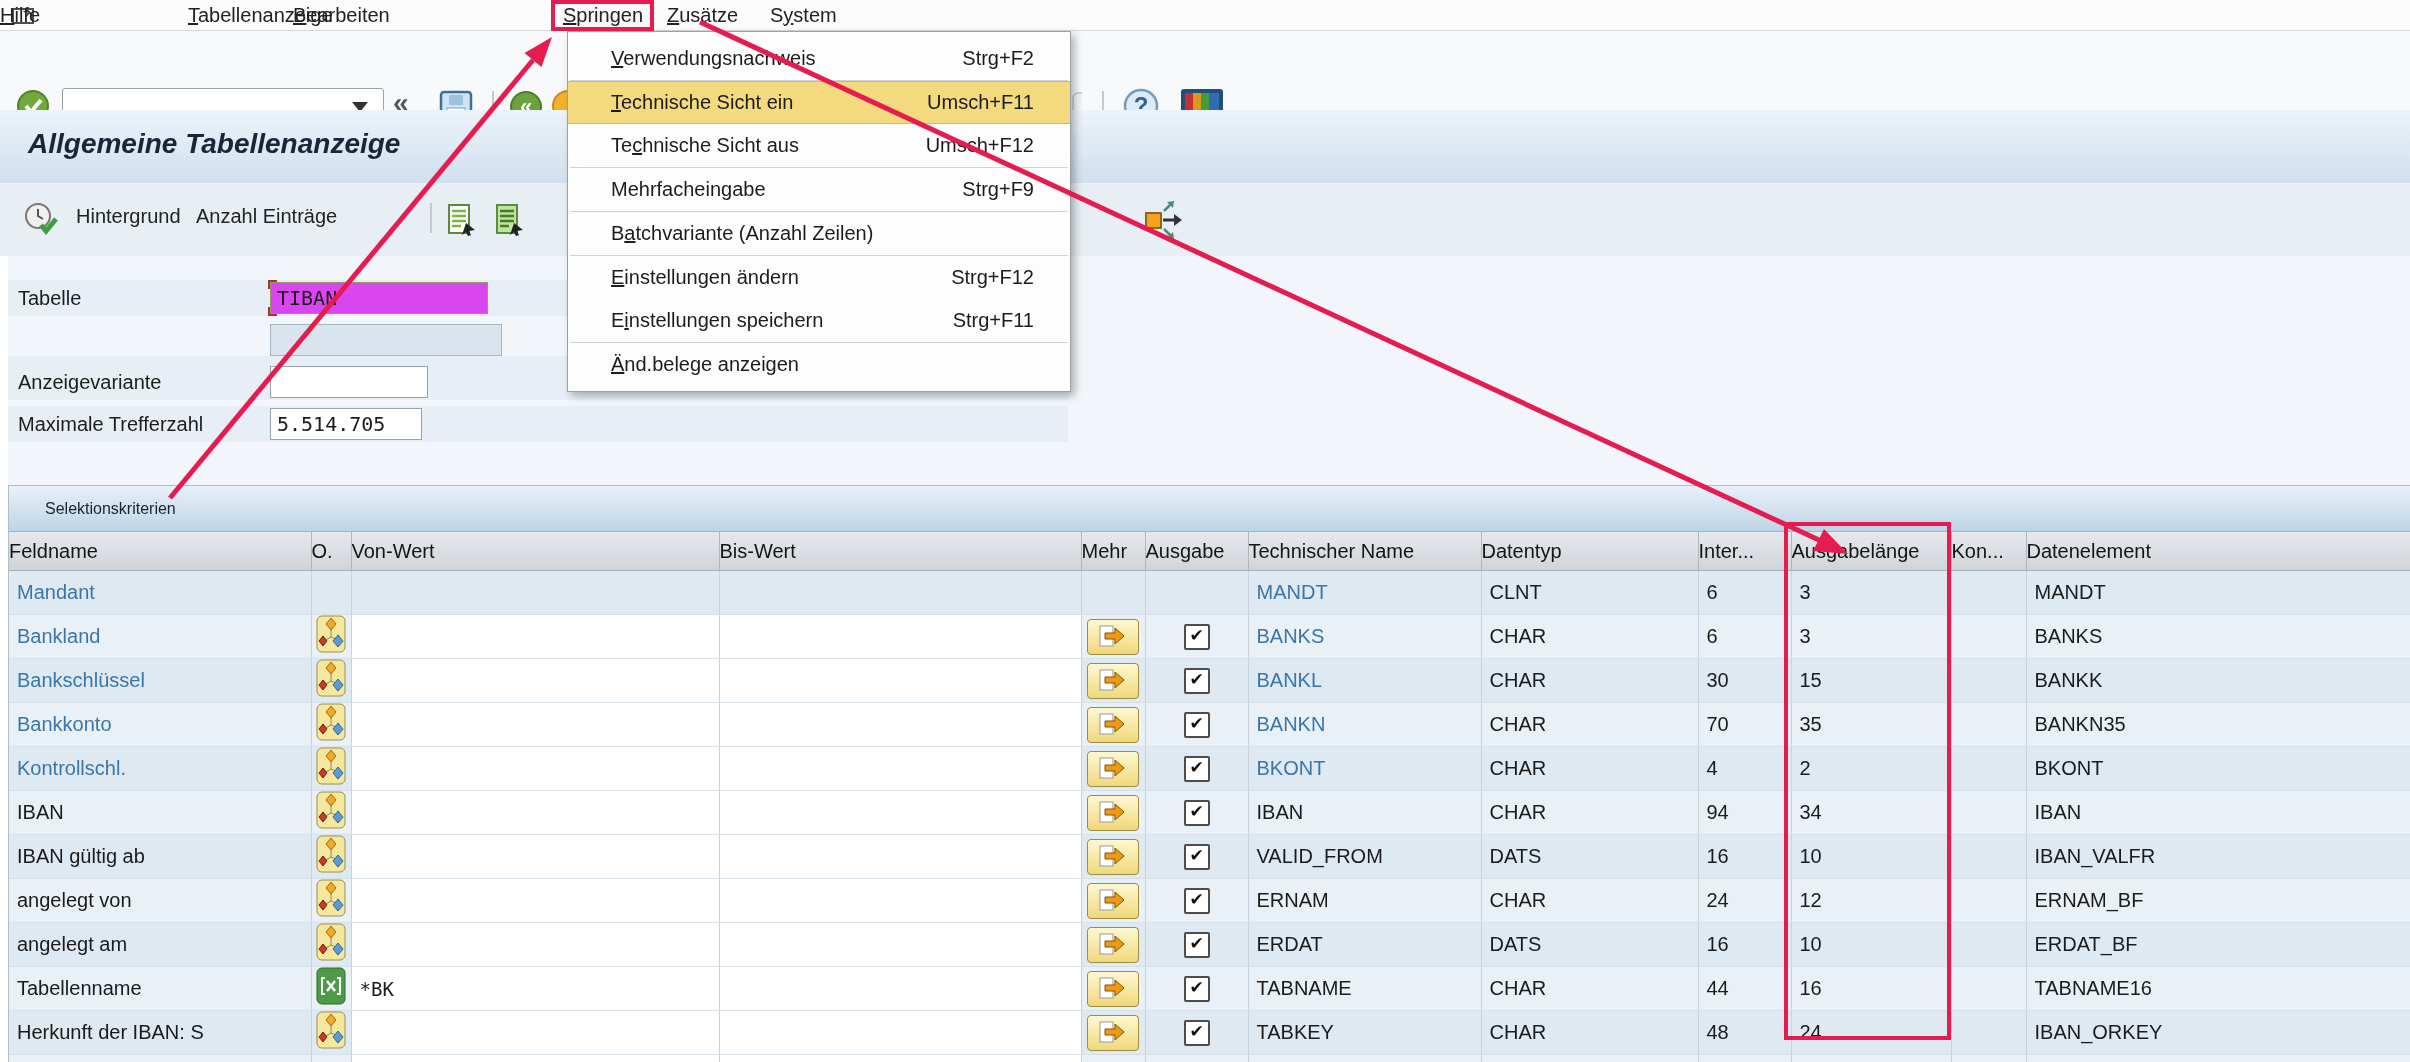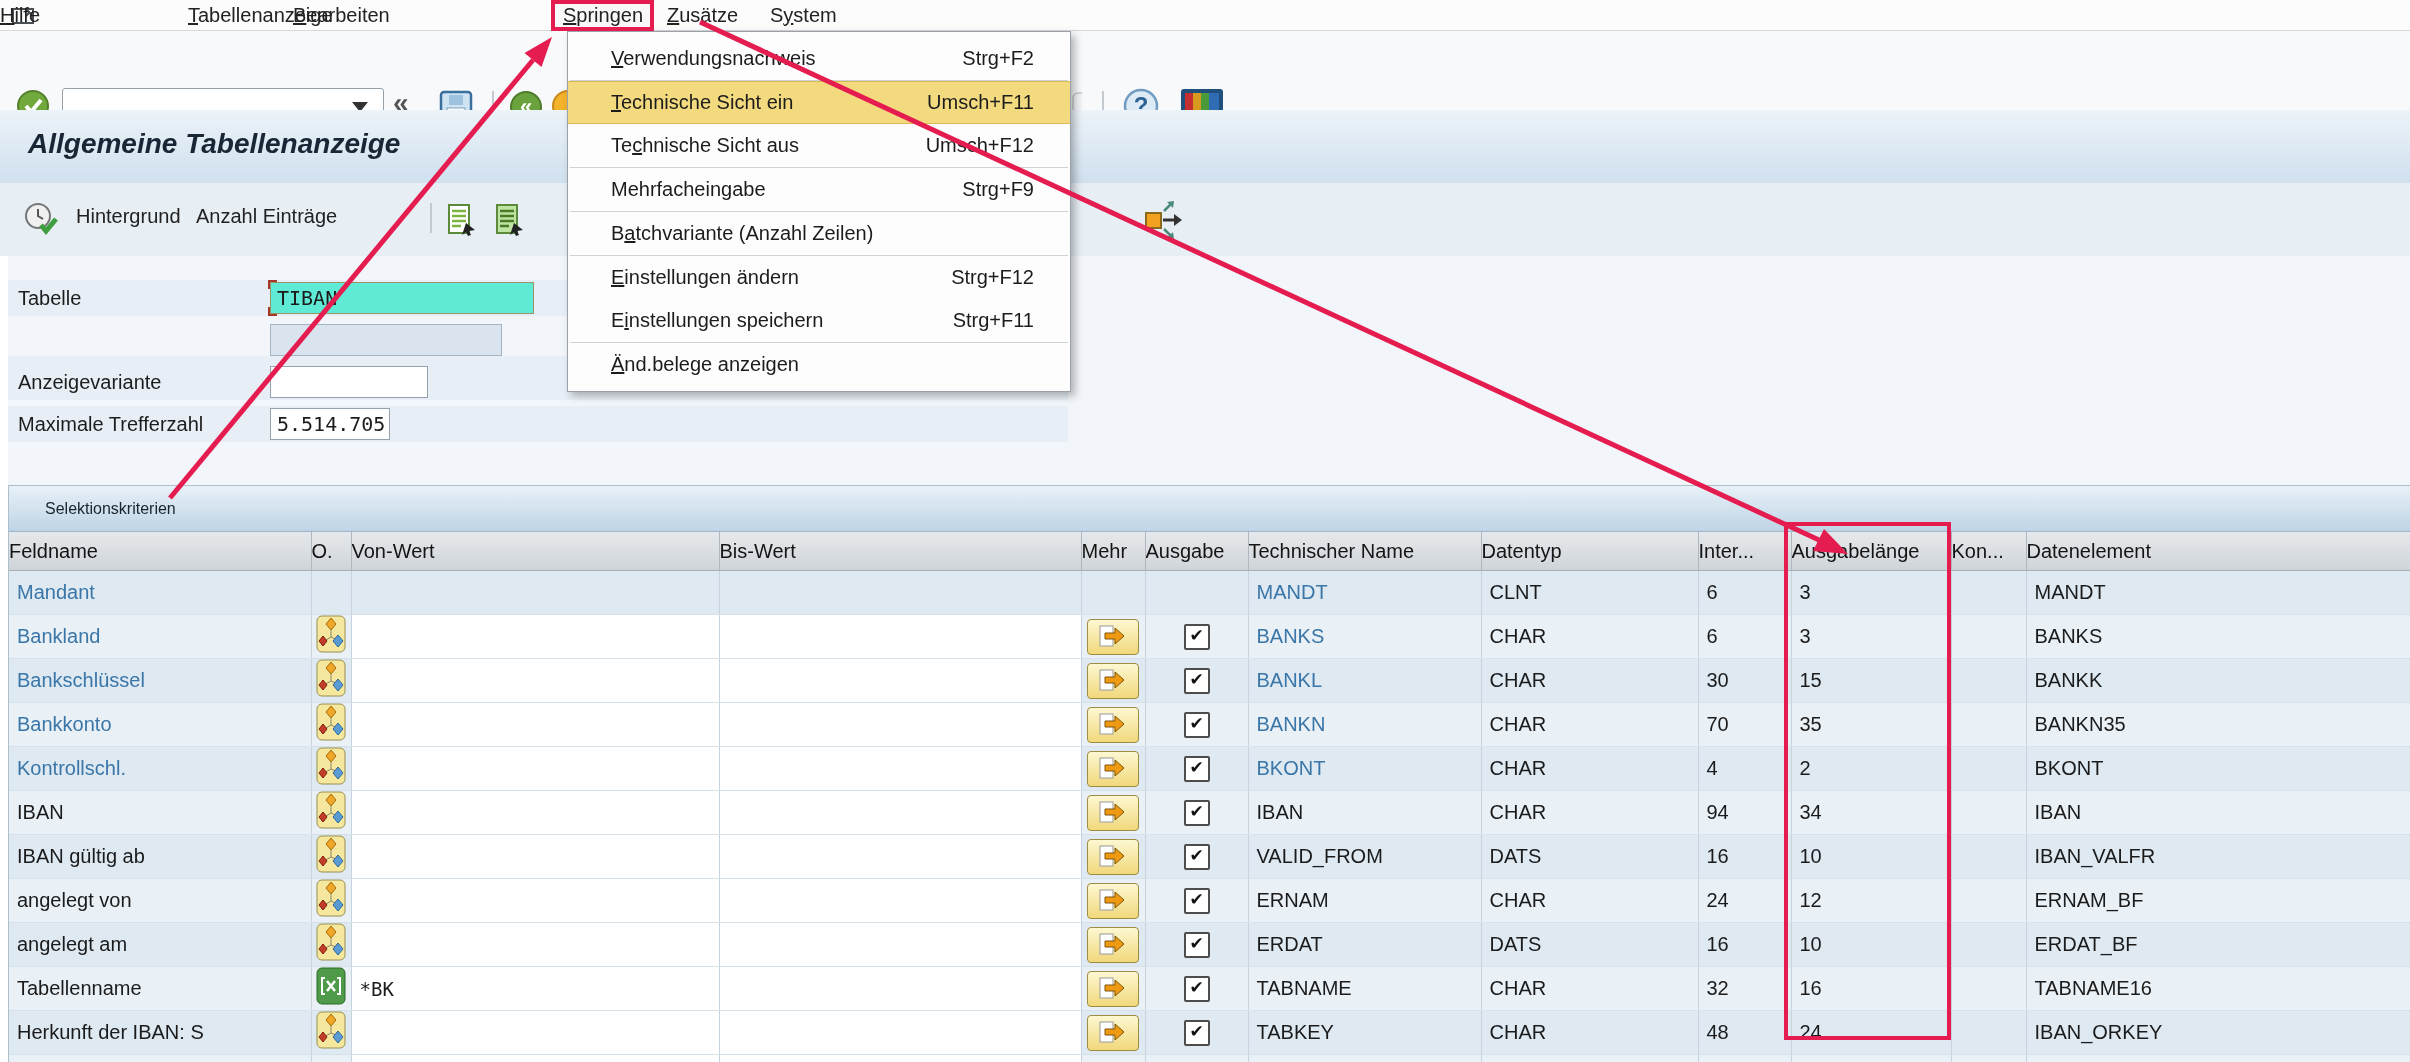--- a/index.html
+++ b/index.html
@@ -43,21 +43,21 @@
   .atb-label{position:absolute;top:22px;font-size:20px;color:#222;cursor:default;}
 
   
   #content{position:absolute;left:0;top:256px;width:2410px;height:806px;background:#f2f5f9;}
   #content-left-margin{position:absolute;left:0;top:0;width:8px;height:806px;background:#fff;}
 
   .form-strip{position:absolute;left:8px;width:1060px;height:36px;background:#e7eef5;}
   .form-label{position:absolute;left:10px;font-size:20px;line-height:36px;color:#1d1d1d;}
   .f-field{position:absolute;left:270px;height:32px;box-sizing:border-box;font-size:20px;line-height:30px;
            font-family:"DejaVu Sans Mono",monospace;padding-left:6px;}
-  .f-required{width:264px;background:#5eead4;border:1px solid #9c9464;}
+  .f-required{width:218px;background:#d946ef;border:1px solid #9c9464;}
   .f-readonly{width:232px;background:#d9e4ee;border:1px solid #a5b4c2;}
   .f-normal{background:#fff;border:1px solid #97a3ac;}
   .sel-mark{position:absolute;width:7px;height:7px;border-color:#a3372a;border-style:solid;}
 
   
   #selblock{position:absolute;left:8px;top:229px;width:2401px;border:1px solid #aebfcc;border-right:none;}
   #selbar{height:45px;background:linear-gradient(#e8f1f8,#bed4e6);border-bottom:1px solid #9db6ca;}
   #selbar-title{padding-left:36px;font-size:16px;line-height:45px;color:#18242f;}
   table.sel{table-layout:fixed;border-collapse:collapse;width:2400px;font-size:20px;}
   table.sel th{height:38px;background:linear-gradient(#e6e9ec,#cfd4d9);border-right:1px solid #b0b7be;
@@ -216,21 +216,21 @@
           <span class="form-label">Texttabelle</span>
         </div>
         <div class="f-field f-readonly" style="top: 68px;"></div>
         <div class="form-strip" style="top: 108px;">
           <span class="form-label">Anzeigevariante</span>
         </div>
         <div class="f-field f-normal" style="width: 158px; top: 110px;"></div>
         <div class="form-strip" style="top: 150px;">
           <span class="form-label">Maximale Trefferzahl</span>
         </div>
-        <div class="f-field f-normal" style="width: 120px; top: 152px;">5.514.705</div>
+        <div class="f-field f-normal" style="width: 152px; top: 152px;">5.514.705</div>
       </div>
 
     <div id="selblock">
       <div id="selbar">
         <div id="selbar-title">Selektionskriterien</div>
       </div>
       <table class="sel">
         <colgroup id="selcols">
             <col style="width: 302px;">
             <col style="width: 40px;">
@@ -469,21 +469,21 @@
                   </svg></span></td>
               <td class="white mono">*BK</td>
               <td class="white mono"></td>
               <td class="cell-center"><span class="mehr-btn"><svg width="28" height="22" viewBox="0 0 28 22" style="margin-top:5px">
                     <rect x="1" y="1" width="13" height="20" fill="#fff" stroke="#9a9a9a"></rect>
                     <path d="M6 8h10V3l9 8-9 8v-5H6z" fill="#f09a14" stroke="#7c5608"></path>
                   </svg></span></td>
               <td class="cell-center"><span class="cb">✔</span></td>
               <td>TABNAME</td>
               <td>CHAR</td>
-              <td>32</td>
+              <td>44</td>
               <td>16</td>
               <td></td>
               <td>TABNAME16</td>
             </tr>
             <tr class="r0">
               <td>Herkunft der IBAN: S</td>
               <td class="cell-center"><span><svg width="30" height="38" viewBox="0 0 30 38">
                     <rect x="1" y="1" width="28" height="36" rx="5" fill="#f6e79f" stroke="#98914e"></rect>
                     <path d="M15 15v7M15 22l-7 4M15 22l7 3" stroke="#8a8a6a" fill="none"></path>
                     <path d="M15 3l5 6-5 6-5-6z" fill="#f0a828" stroke="#a5690a"></path>

